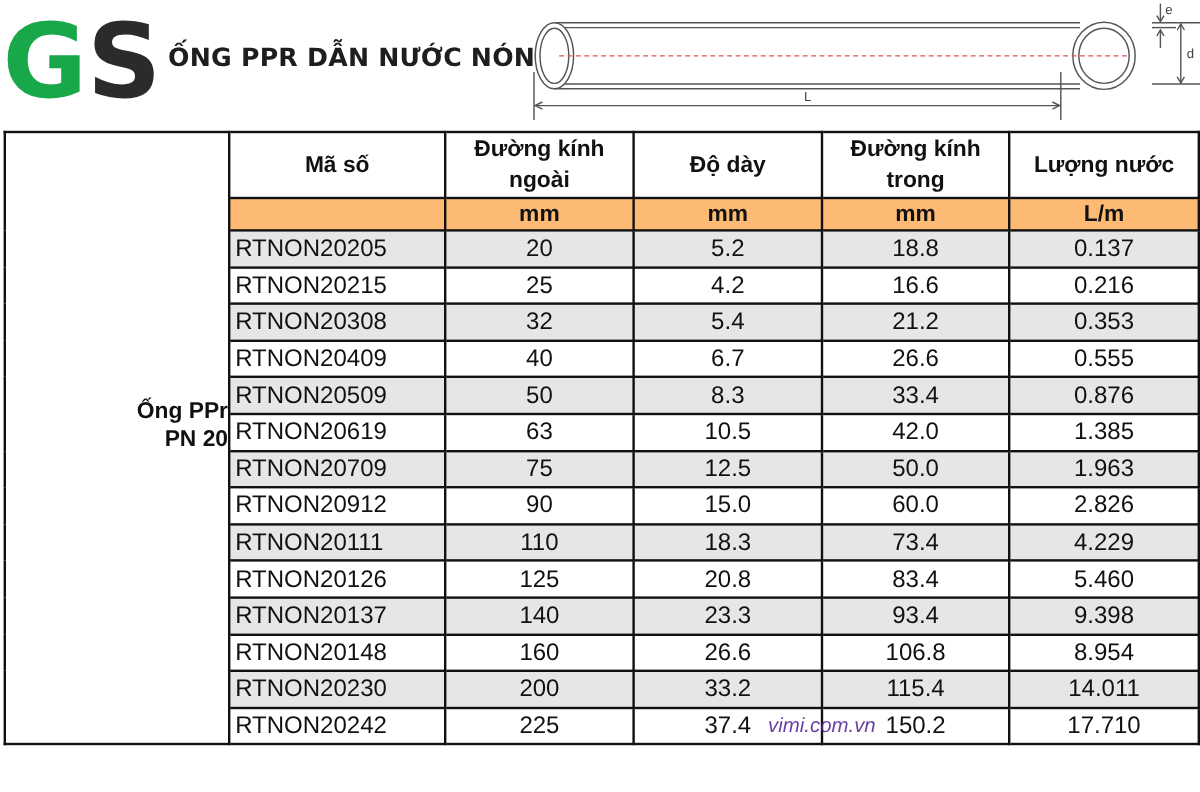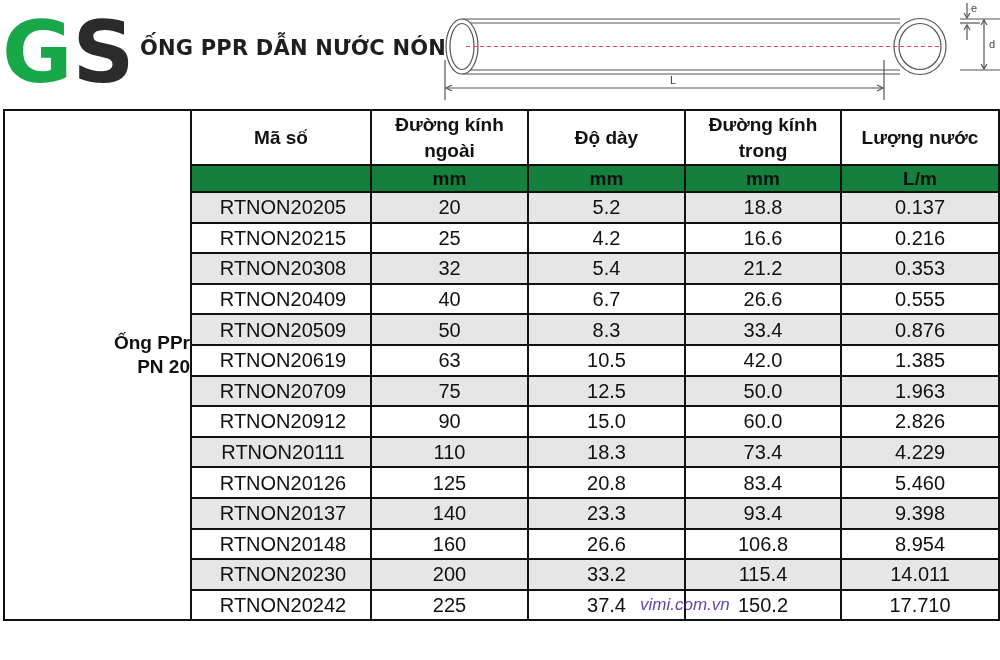--- a/index.html
+++ b/index.html
@@ -9,26 +9,26 @@
   .logo-g { font-family: "DejaVu Sans", sans-serif; font-weight: bold; font-size: 86px; line-height: 72px; letter-spacing: -4px; }
   .logo-s { font-family: "DejaVu Sans", sans-serif; font-weight: bold; font-size: 86px; line-height: 72px; margin-left: 4px; }
   .title { position: absolute; left: 140px; top: 36px; font-family: "DejaVu Sans", sans-serif; font-weight: bold; font-size: 21px; color: #1e1e1e; letter-spacing: 0.2px; white-space: nowrap; }
 
   .diagram { position: absolute; left: 440px; top: 0; width: 560px; height: 100px; }
 
   .tbl { position: absolute; left: 3px; top: 109px; border-collapse: collapse; table-layout: fixed; }
   .tbl td { border: 2px solid #111; padding: 0; text-align: center; vertical-align: middle; font-size: 20px; }
   .tbl .left-cell { background: #fff; font-weight: bold; font-size: 19px; line-height: 24px; text-align: right; }
   .tbl .hdr { font-weight: bold; font-size: 19px; line-height: 26px; background: #fff; }
-  .tbl .unit { font-weight: bold; font-size: 19px; background: #15803d; }
+  .tbl .unit { font-weight: bold; font-size: 19px; background: #fdba74; }
   .tbl tr.h1 td { height: 53px; }
   .tbl tr.h2 td { height: 25px; }
   .tbl tr.data td { height: 28.6px; line-height: 28px; }
   .tbl tr.data.shade td.dc { background: #e6e6e6; }
-  .tbl tr.data td.code { text-align: center; padding-left: 4px; margin-top: 48px; }
+  .tbl tr.data td.code { text-align: left; padding-left: 4px; margin-top: 48px; }
   .left-inner { position: relative; top: -10px; }
 
   .watermark { position: absolute; left: 640px; top: 595px; font-size: 17px; font-style: italic; color: #4c1d95; opacity: 0.85; pointer-events: none; }
 </style>
 </head>
 <body>
 
 <div class="logo">
   <span class="logo-g" style="color:#18a84a">G</span>
   <span class="logo-s" style="color:#2b2b2b">S</span>

